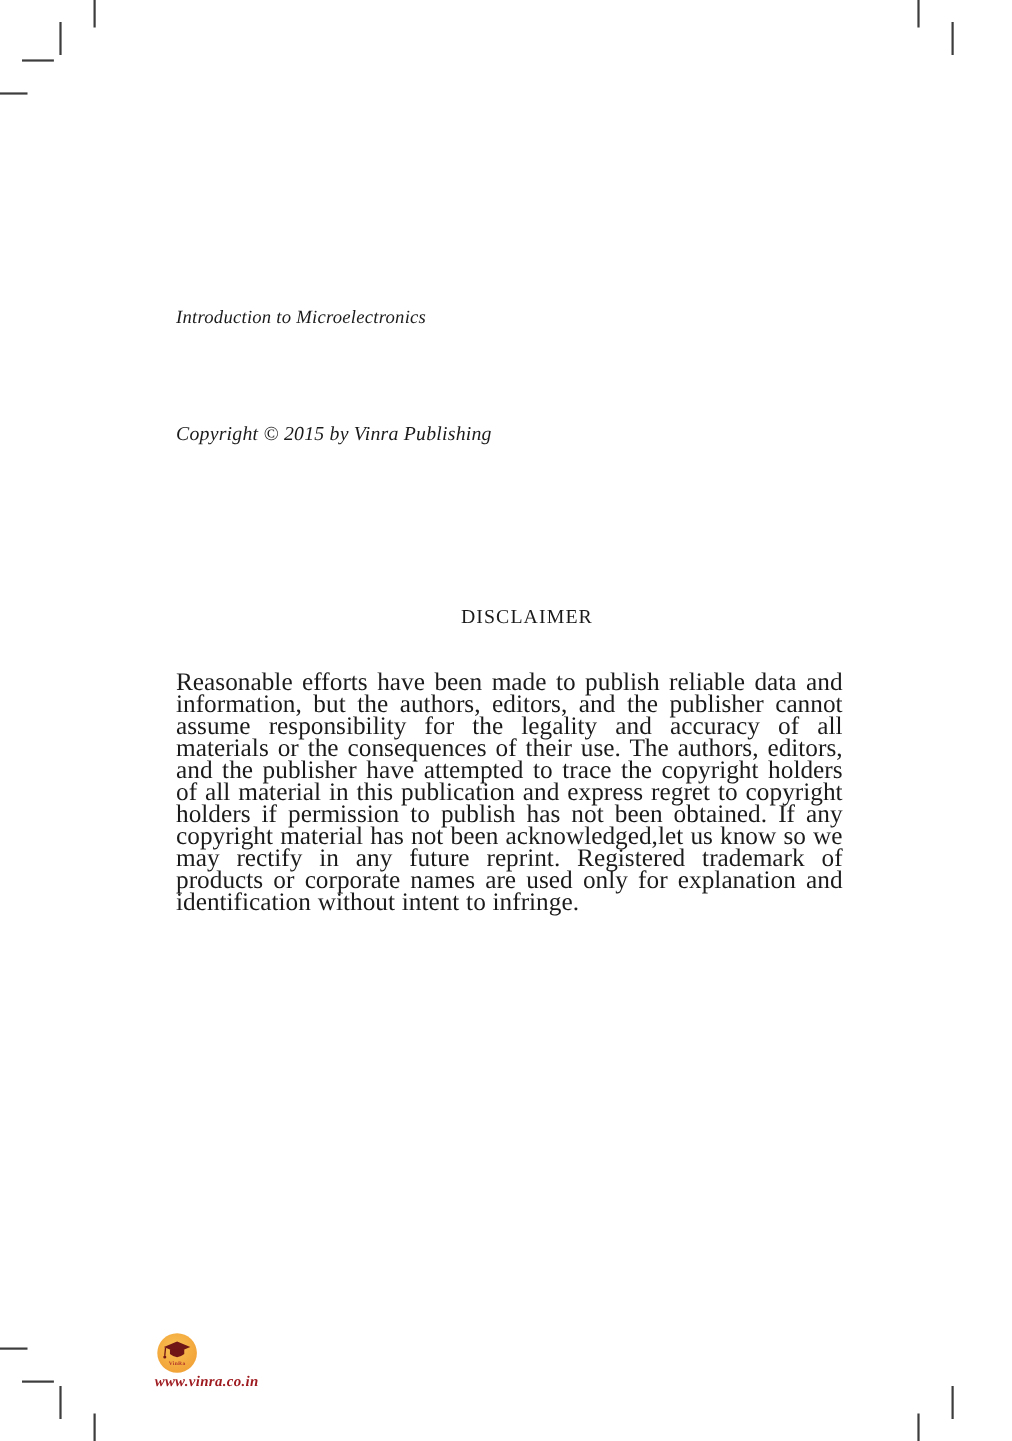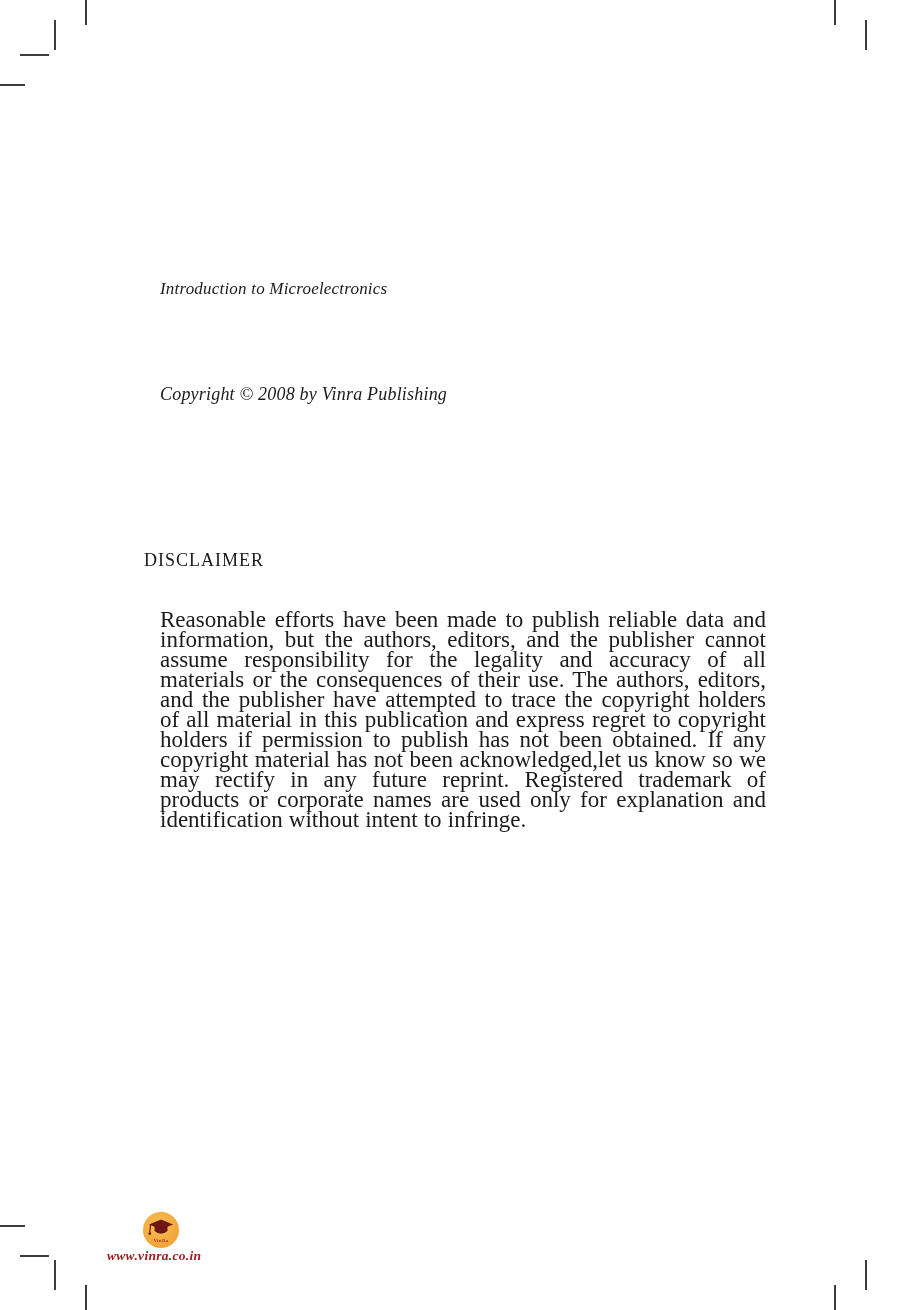--- a/index.html
+++ b/index.html
@@ -57,24 +57,24 @@
   .copyright-line {
     position: absolute;
     left: 160px;
     top: 384px;
     font-size: 18px;
     font-style: italic;
     letter-spacing: 0.2px;
   }
   .disclaimer-heading {
     position: absolute;
-    left: 144px;
+    left: 176px;
     top: 550px;
     width: 606px;
-    text-align: left;
+    text-align: center;
     font-size: 18px;
     letter-spacing: 1px;
   }
   .body-para {
     position: absolute;
     left: 160px;
     width: 606px;
     font-size: 23px;
     line-height: 20px;
     text-align: justify;
@@ -110,21 +110,21 @@
     font-size: 5px;
     font-weight: bold;
     color: #b3372a;
     letter-spacing: 0.3px;
   }
   .website {
     position: absolute;
     left: 107px;
     top: 1248px;
     width: 128px;
-    text-align: left;
+    text-align: right;
     font-size: 13.5px;
     font-weight: bold;
     font-style: italic;
     color: #9e1b20;
     letter-spacing: 0.3px;
   }
 </style>
 </head>
 <body>
 
@@ -145,21 +145,21 @@
   <div class="crop v bl-v-inner"></div>
   <div class="crop v bl-v-outer"></div>
 
   <div class="crop h br-h-outer"></div>
   <div class="crop h br-h-inner"></div>
   <div class="crop v br-v-inner"></div>
   <div class="crop v br-v-outer"></div>
 
   <div class="book-title">Introduction to Microelectronics</div>
 
-  <div class="copyright-line">Copyright © 2008 by Vinra Publishing</div>
+  <div class="copyright-line">Copyright © 2015 by Vinra Publishing</div>
 
   <div class="disclaimer-heading">DISCLAIMER</div>
 
   <div class="body-para para-disclaimer">Reasonable efforts have been made to publish reliable data and information, but the authors, editors, and the publisher cannot assume responsibility for the legality and accuracy of all materials or the consequences of their use. The authors, editors, and the publisher have attempted to trace the copyright holders of all material in this publication and express regret to copyright holders if permission to publish has not been obtained. If any copyright material has not been acknowledged,let us know so we may rectify in any future reprint. Registered trademark of products or corporate names are used only for explanation and identification without intent to infringe.</div>
 
 
   <div class="logo-badge">
     <svg viewBox="0 0 36 36">
 
       <polygon points="6,12.5 18,7.5 30,12.5 18,17.5" fill="#701616"></polygon>

